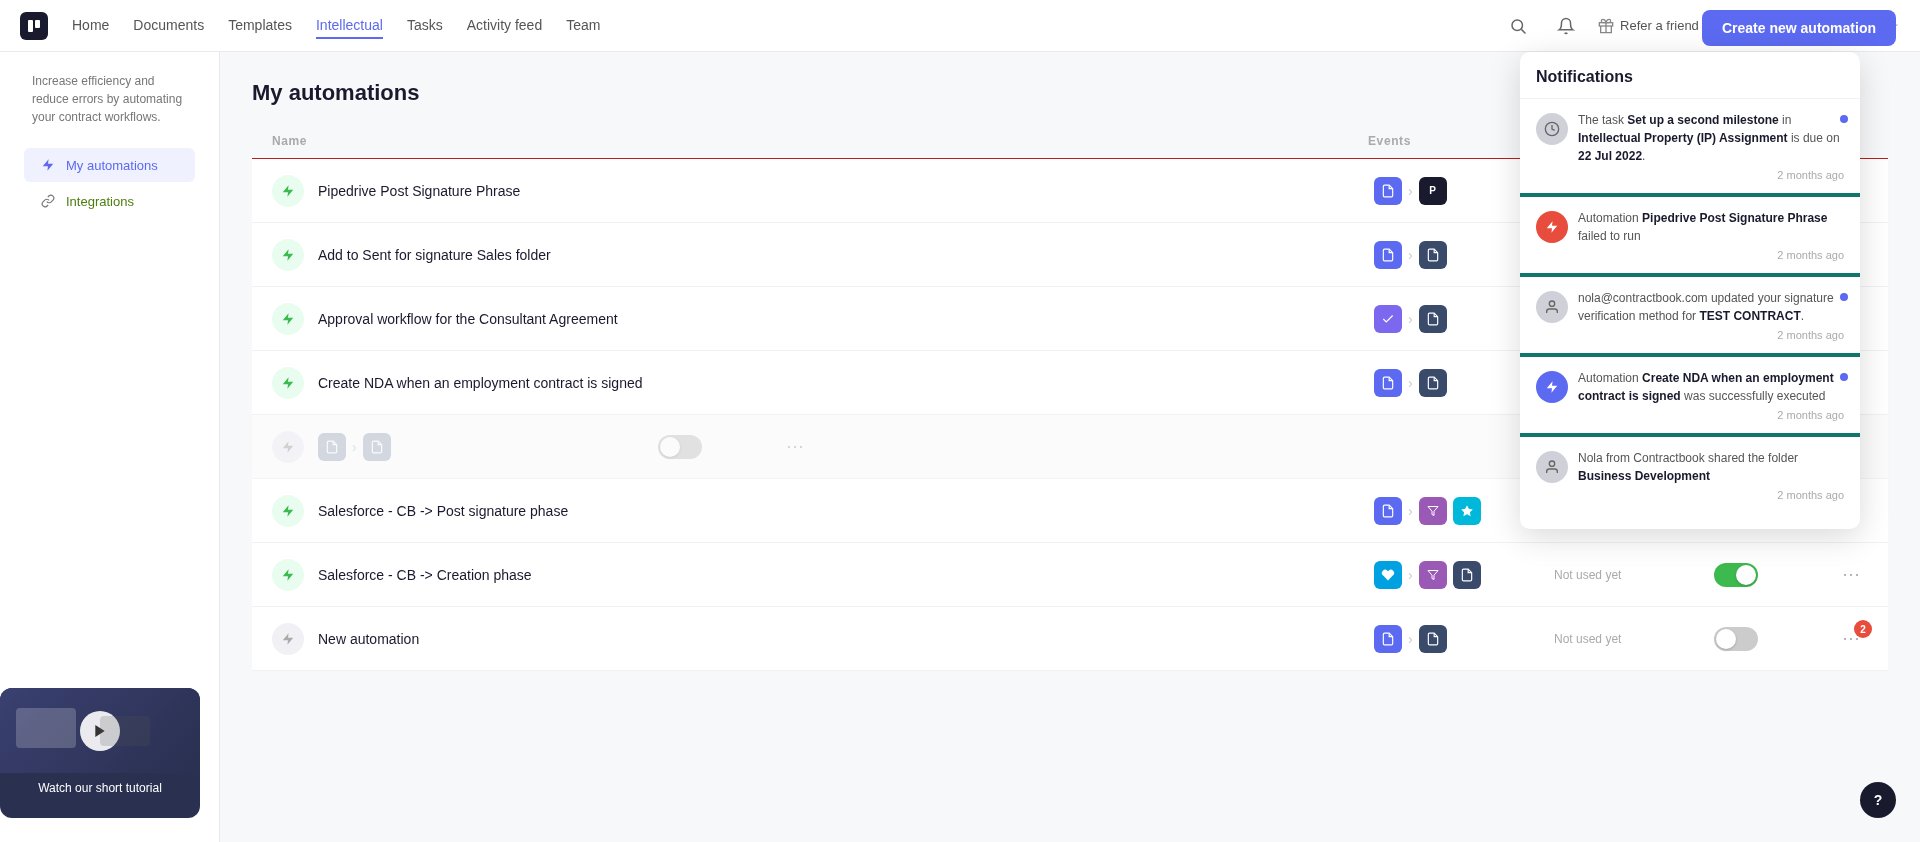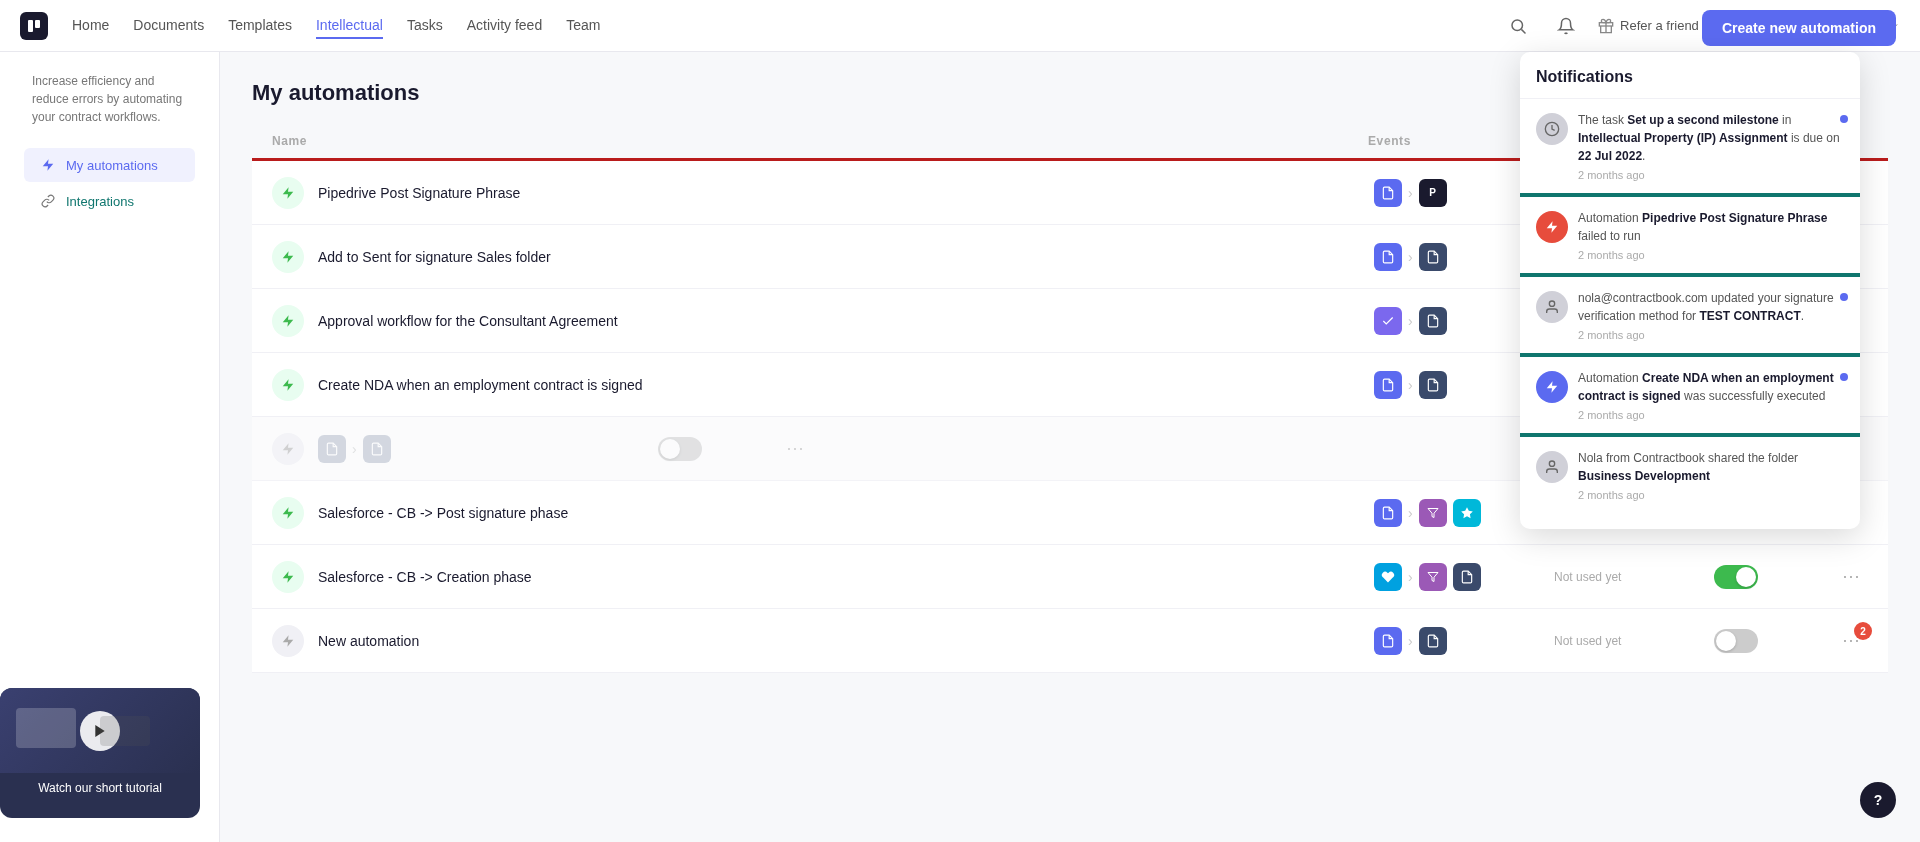--- a/index.html
+++ b/index.html
@@ -21,37 +21,37 @@
     .user-badge { display:flex; align-items:center; gap:8px; cursor:pointer; }
     .user-avatar { width:30px; height:30px; border-radius:50%; background:#5b6af0; color:#fff; display:flex; align-items:center; justify-content:center; font-size:12px; font-weight:600; }
     .user-name { font-size:13px; color:#333; }
 
     
     .main-layout { display: flex; height: calc(100vh - 52px); }
 
     
     .sidebar { width: 220px; background: #fff; border-right: 1px solid #e8e8ee; padding: 20px 16px; flex-shrink: 0; }
     .sidebar-desc { padding: 0 16px 20px; font-size: 12px; color: #777; line-height: 1.5; }
-    .sidebar-item { display: flex; align-items: center; gap: 10px; padding: 9px 16px; cursor: pointer; border-radius: 6px; margin: 2px 8px; font-size:13px; color:#0f766e; }
+    .sidebar-item { display: flex; align-items: center; gap: 10px; padding: 9px 16px; cursor: pointer; border-radius: 6px; margin: 2px 8px; font-size:13px; color:#4d7c0f; }
     .sidebar-item.active { background: #f0f1fe; color: #5b6af0; font-weight:500; }
     .sidebar-item-icon { width:16px; height:16px; display:flex; align-items:center; justify-content:center; }
 
     
     .content { flex: 1; overflow-y: auto; padding: 28px 32px; position: relative; }
     .page-title { font-size: 22px; font-weight: 700; color: #1a1a2e; margin-bottom: 28px; }
 
     
     .create-btn {
       position: fixed; top: 10px; right: 24px; background: #5b6af0; color: #fff;
       border: none; border-radius: 8px; padding: 10px 20px; font-size: 14px; font-weight: 600;
       cursor: pointer; z-index: 20;
     }
 
     
-    .table-header { display: flex; align-items: flex-end; padding: 0 20px 10px; color: #aaa; font-size: 12px; font-weight: 600; letter-spacing: 0.05em; border-bottom: 3px solid #b91c1c; }
+    .table-header { display: flex; align-items: flex-end; padding: 0 20px 10px; color: #aaa; font-size: 12px; font-weight: 600; letter-spacing: 0.05em; border-bottom: 1px solid #b91c1c; }
     .col-name { flex: 1; }
     .col-events { width: 180px; }
     .col-last-used { width: 160px; }
     .col-status { width: 120px; }
     .col-actions { width: 40px; }
 
     .table-row {
       display: flex; align-items: center; padding: 0 20px; height: 64px;
       background: #fff; border-bottom: 1px solid #f0f0f5; cursor: pointer;
     }
@@ -91,21 +91,21 @@
       background: #fff; border-radius: 10px; box-shadow: 0 8px 32px rgba(0,0,0,0.15);
       z-index: 100; padding: 16px 0;
     }
     .notif-header { padding: 0 16px 12px; font-size: 16px; font-weight: 700; color: #1a1a2e; border-bottom: 1px solid #f0f0f5; }
     .notif-item { display:flex; gap:10px; padding: 12px 16px; border-bottom: 4px solid #0f766e; position:relative; }
     .notif-item:last-child { border-bottom: none; }
     .notif-avatar { width: 32px; height: 32px; border-radius: 50%; flex-shrink:0; display:flex; align-items:center; justify-content:center; font-size:12px; color:#fff; margin-top:2px; }
     .notif-body { flex: 1; }
     .notif-text { font-size: 12px; color: #555; line-height: 1.5; }
     .notif-text strong { color: #1a1a2e; font-weight: 600; }
-    .notif-time { font-size: 11px; color: #aaa; margin-top: 4px; }
+    .notif-time { font-size: 11px; color: #aaa; margin-top: 4px; text-align: right; }
     .notif-dot { width: 8px; height: 8px; border-radius: 50%; background: #5b6af0; position:absolute; right: 12px; top: 16px; }
 
     
     .tutorial-widget {
       position: fixed; bottom: 24px; left: 0; width: 200px; height: 130px;
       border-radius: 12px; overflow: hidden; background: #2a3050; z-index: 50;
     }
     .tutorial-bg { width:100%; height:85px; background: linear-gradient(135deg, #3a4070 0%, #2a3050 100%); display:flex; align-items:center; justify-content:center; position:relative; }
     .play-btn { width: 40px; height: 40px; border-radius: 50%; background: rgba(255,255,255,0.9); display:flex; align-items:center; justify-content:center; cursor:pointer; }
     .tutorial-label { background: #2a3050; padding: 8px 12px; color: #fff; font-size: 12px; font-weight: 500; text-align:center; }

